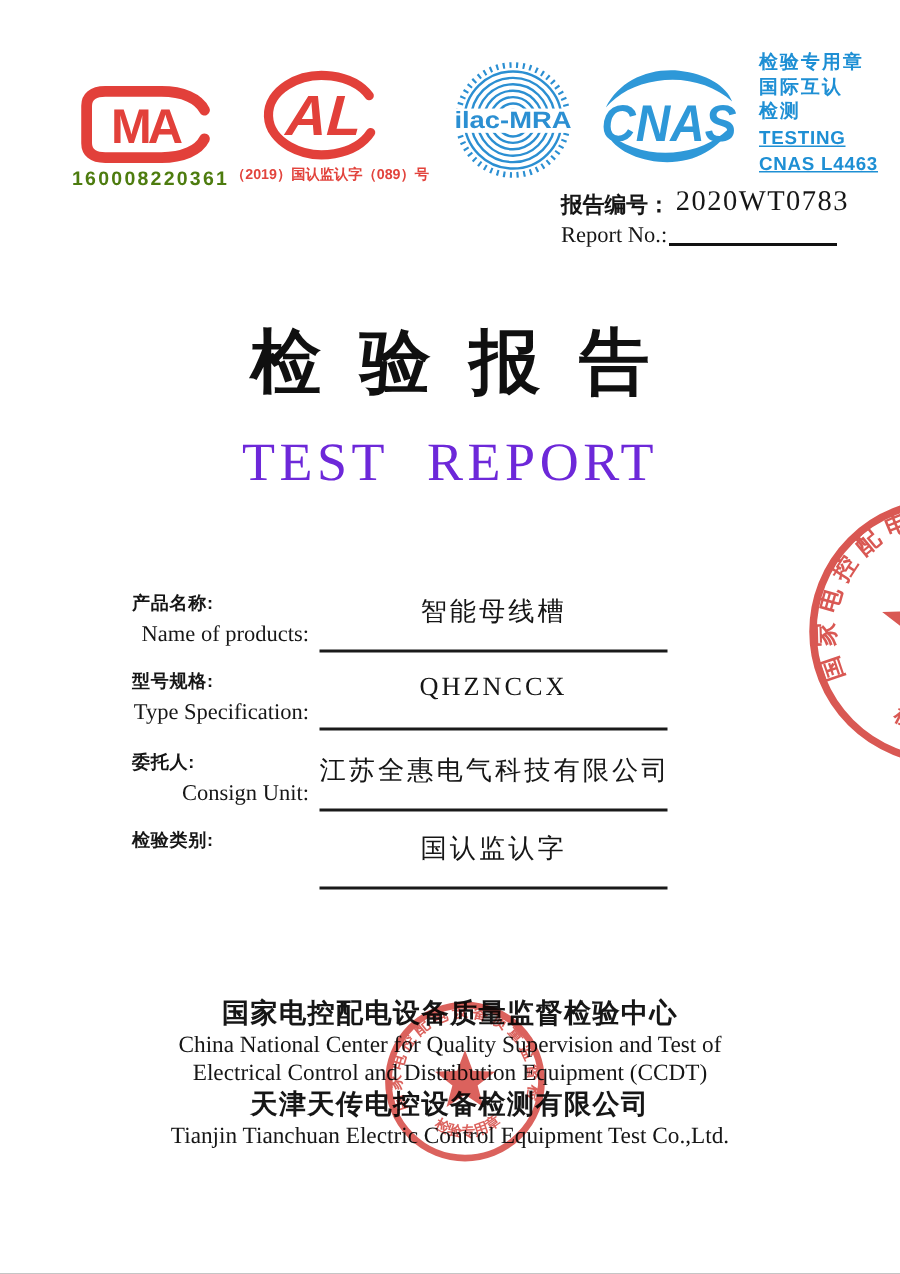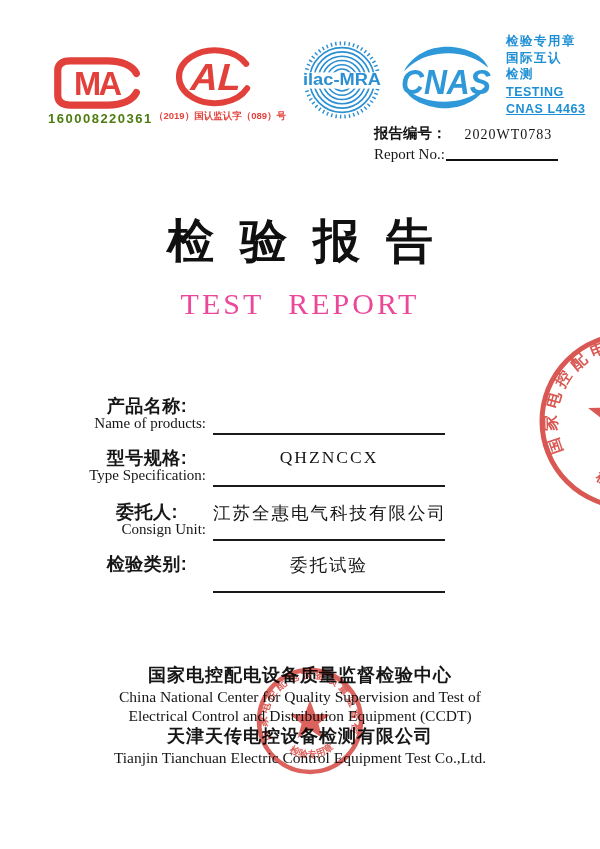--- a/index.html
+++ b/index.html
@@ -23,39 +23,39 @@
   .cnas-textblock{
     position:absolute;left:506px;top:33px;
     font-family:"Liberation Sans",sans-serif;font-weight:700;color:#1e8fd4;
   }
   .ct-cn{font-size:12.5px;line-height:16.5px;letter-spacing:1.5px;}
   .ct-en{font-size:12.5px;line-height:15px;letter-spacing:0.5px;margin-top:2px;text-decoration:underline;}
   
   .report-no{position:absolute;left:374px;top:124px;width:184px;}
   .rn-line1{display:flex;align-items:flex-end;}
   .rn-cn{font-family:"Liberation Sans",sans-serif;font-weight:700;font-size:14.5px;white-space:nowrap;}
-  .rn-val{font-size:14px;letter-spacing:1px;margin-left:18px;white-space:nowrap;}
+  .rn-val{font-size:19px;letter-spacing:1px;margin-left:4px;white-space:nowrap;}
   .rn-line2{display:flex;margin-top:3px;}
   .rn-en{font-size:15px;white-space:nowrap;}
   .rn-fill{flex:1;border-bottom:2px solid #111;margin-bottom:2px;margin-left:1px;}
   
   .title-cn{
     position:absolute;left:0;right:0;top:210px;text-align:center;
     font-family:"Liberation Sans",sans-serif;font-weight:700;font-size:47px;
     letter-spacing:26px;transform:translateX(13px);color:#101010;
   }
   .title-en{
     position:absolute;left:0;right:0;top:287px;text-align:center;
-    font-size:30px;letter-spacing:3px;word-spacing:14px;color:#ec4899;
+    font-size:36px;letter-spacing:3px;word-spacing:14px;color:#6d28d9;
   }
   
   .field-row{position:absolute;left:88px;width:370px;height:48px;}
   .f-label-cn{
-    position:absolute;left:0;top:2px;width:118px;text-align:center;
-    font-family:"Liberation Sans",sans-serif;font-weight:700;font-size:18px;
+    position:absolute;left:0;top:2px;width:118px;text-align:left;
+    font-family:"Liberation Sans",sans-serif;font-weight:700;font-size:12px;
     letter-spacing:0.5px;white-space:nowrap;
   }
   .f-label-en{position:absolute;left:-60px;top:23px;width:178px;text-align:right;font-size:15px;white-space:nowrap;}
   .f-value{
     position:absolute;left:125px;top:3px;width:232px;text-align:center;
     font-size:17.5px;letter-spacing:2px;white-space:nowrap;
   }
   .f-underline{position:absolute;left:125px;top:41px;width:232px;border-top:2px solid #1a1a1a;}
   
   .footer{position:absolute;left:0;right:0;top:664px;text-align:center;}
@@ -123,37 +123,38 @@
       <span class="rn-fill"></span>
     </div>
   </div>
 
   <div class="title-cn">检验报告</div>
   <div class="title-en">TEST REPORT</div>
 
   <div class="field-row" style="top:392px;">
     <div class="f-label-cn">产品名称:</div>
     <div class="f-label-en">Name of products:</div>
+    <div class="f-value">智能母线槽</div>
     <div class="f-underline"></div>
   </div>
   <div class="field-row" style="top:444px;">
     <div class="f-label-cn">型号规格:</div>
     <div class="f-label-en">Type Specification:</div>
     <div class="f-value">QHZNCCX</div>
     <div class="f-underline"></div>
   </div>
   <div class="field-row" style="top:498px;">
     <div class="f-label-cn">委托人:</div>
     <div class="f-label-en">Consign Unit:</div>
     <div class="f-value">江苏全惠电气科技有限公司</div>
     <div class="f-underline"></div>
   </div>
   <div class="field-row" style="top:550px;">
     <div class="f-label-cn">检验类别:</div>
-    <div class="f-value">委托试验</div>
+    <div class="f-value">国认监认字</div>
     <div class="f-underline"></div>
   </div>
 
   <div class="footer">
     <div class="ft-cn">国家电控配电设备质量监督检验中心</div>
     <div class="ft-en">China National Center for Quality Supervision and Test of</div>
     <div class="ft-en">Electrical Control and Distribution Equipment (CCDT)</div>
     <div class="ft-cn">天津天传电控设备检测有限公司</div>
     <div class="ft-en">Tianjin Tianchuan Electric Control Equipment Test Co.,Ltd.</div>
   </div>

